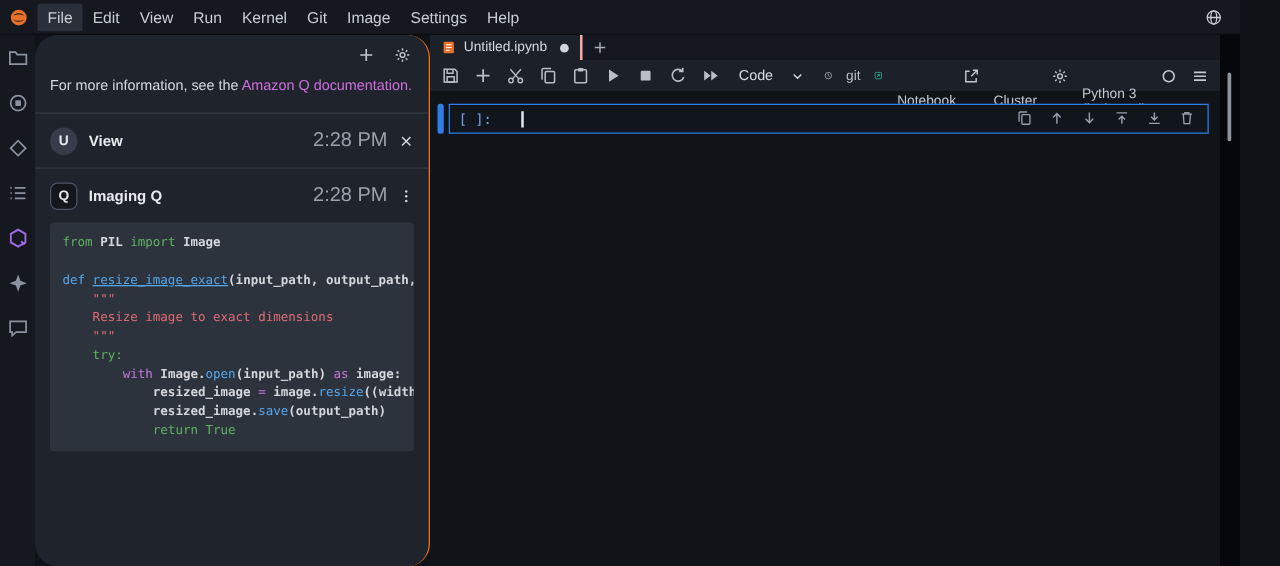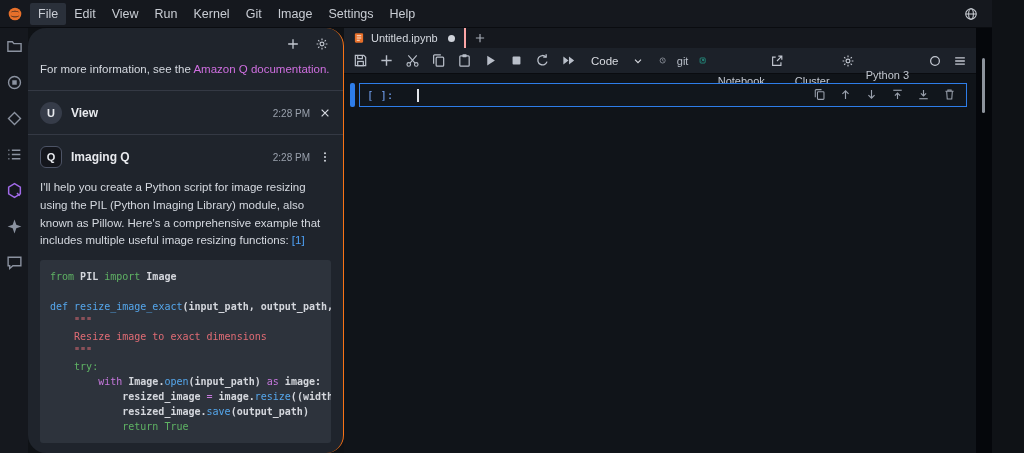--- a/index.html
+++ b/index.html
@@ -32,30 +32,30 @@
   .chat-intro { padding:9px 12px 15px; font-size:11.5px; }
   .link-purple { color:#cf6fe0; text-decoration:none; cursor:pointer; }
   .link-blue { color:#4ea1f7; text-decoration:none; cursor:pointer; }
   .divider { border-top:1px solid #343944; }
   .msg { padding:11px 12px 10px; }
   .msg-head { display:flex; align-items:center; gap:9px; }
   .avatar { width:22px; height:22px; border-radius:50%; background:#363c49; color:#e8eaee;
     font-size:11px; font-weight:bold; display:flex; align-items:center; justify-content:center; flex:0 0 22px; }
   .avatar.q { background:#14161c; border:1px solid #4d5466; border-radius:6px; }
   .msg-name { font-weight:bold; font-size:12px; color:#e8eaee; }
-  .msg-time { margin-left:auto; font-size:10px; color:#9aa1ad; }
+  .msg-time { margin-left:auto; font-size:16px; color:#9aa1ad; }
   .msg-body { margin-top:11px; font-size:11.5px; line-height:1.55; color:#d5d9e0; }
   .code-block { margin-top:10px; background:#2d333c; border-radius:3px; padding:9px 10px;
     font-family:"DejaVu Sans Mono", monospace; font-size:10px; line-height:1.5;
     color:#d4d7dd; white-space:pre; overflow:hidden; }
   .code-line { min-height:15px; }
   .tk-p { color:#d4d7dd;font-weight:bold; }
   .tk-k { color:#5fb364; }
   .tk-b { color:#55a7ec; }
-  .tk-fn { color:#55a7ec; }
+  .tk-fn { color:#55a7ec; text-decoration:underline; }
   .tk-u { color:#c678dd; }
   .tk-s { color:#e06c75; }
 
   
   .main { flex:1; min-width:0; display:flex; flex-direction:column; background:#101419; }
   .tabbar { height:20px; flex:0 0 20px; background:#15181e; display:flex; align-items:stretch; }
   .tab { display:flex; align-items:center; gap:6px; padding:0 9px; background:#1c2129;
     font-size:11px; color:#d5d9e0; border-right:2px solid #fca5a5; }
   .dirty-dot { width:7px; height:7px; border-radius:50%; background:#cfd3da; margin-left:4px; }
   .tab-add { width:28px; display:flex; align-items:center; justify-content:center; color:#aab0ba; }
@@ -209,23 +209,20 @@
           <div class="avatar q">Q</div>
           <span class="msg-name">Imaging Q</span>
           <span class="msg-time">2:28 PM</span>
           <span class="ic ic12">
               <svg viewBox="0 0 16 16" fill="currentColor">
                 <circle cx="8" cy="3" r="1.3"></circle>
                 <circle cx="8" cy="8" r="1.3"></circle>
                 <circle cx="8" cy="13" r="1.3"></circle>
               </svg>
             </span>
-        </div>
-        <div class="msg-body">
-          <span>I'll help you create a Python script for image resizing using the PIL (Python Imaging Library) module, also known as Pillow. Here's a comprehensive example that includes multiple useful image resizing functions: </span><a class="link-blue">[1]</a>
         </div>
         <div class="code-block" id="code-block"><div class="code-line"><span class="tk-k">from</span><span class="tk-p"> PIL </span><span class="tk-k">import</span><span class="tk-p"> Image</span></div><div class="code-line">&nbsp;</div><div class="code-line"><span class="tk-b">def</span><span class="tk-p"> </span><span class="tk-fn">resize_image_exact</span><span class="tk-p">(input_path, output_path, widt</span></div><div class="code-line"><span class="tk-s">    """</span></div><div class="code-line"><span class="tk-s">    Resize image to exact dimensions</span></div><div class="code-line"><span class="tk-s">    """</span></div><div class="code-line"><span class="tk-k">    try:</span></div><div class="code-line"><span class="tk-p">        </span><span class="tk-u">with</span><span class="tk-p"> Image.</span><span class="tk-b">open</span><span class="tk-p">(input_path) </span><span class="tk-u">as</span><span class="tk-p"> image:</span></div><div class="code-line"><span class="tk-p">            resized_image </span><span class="tk-u">=</span><span class="tk-p"> image.</span><span class="tk-b">resize</span><span class="tk-p">((width, hei</span></div><div class="code-line"><span class="tk-p">            resized_image.</span><span class="tk-b">save</span><span class="tk-p">(output_path)</span></div><div class="code-line"><span class="tk-k">            return True</span></div></div>
       </div>
     </div>
 
     <div class="main">
       <div class="tabbar">
         <div class="tab">
           <span class="ic ic12">
               <svg viewBox="0 0 16 16">

